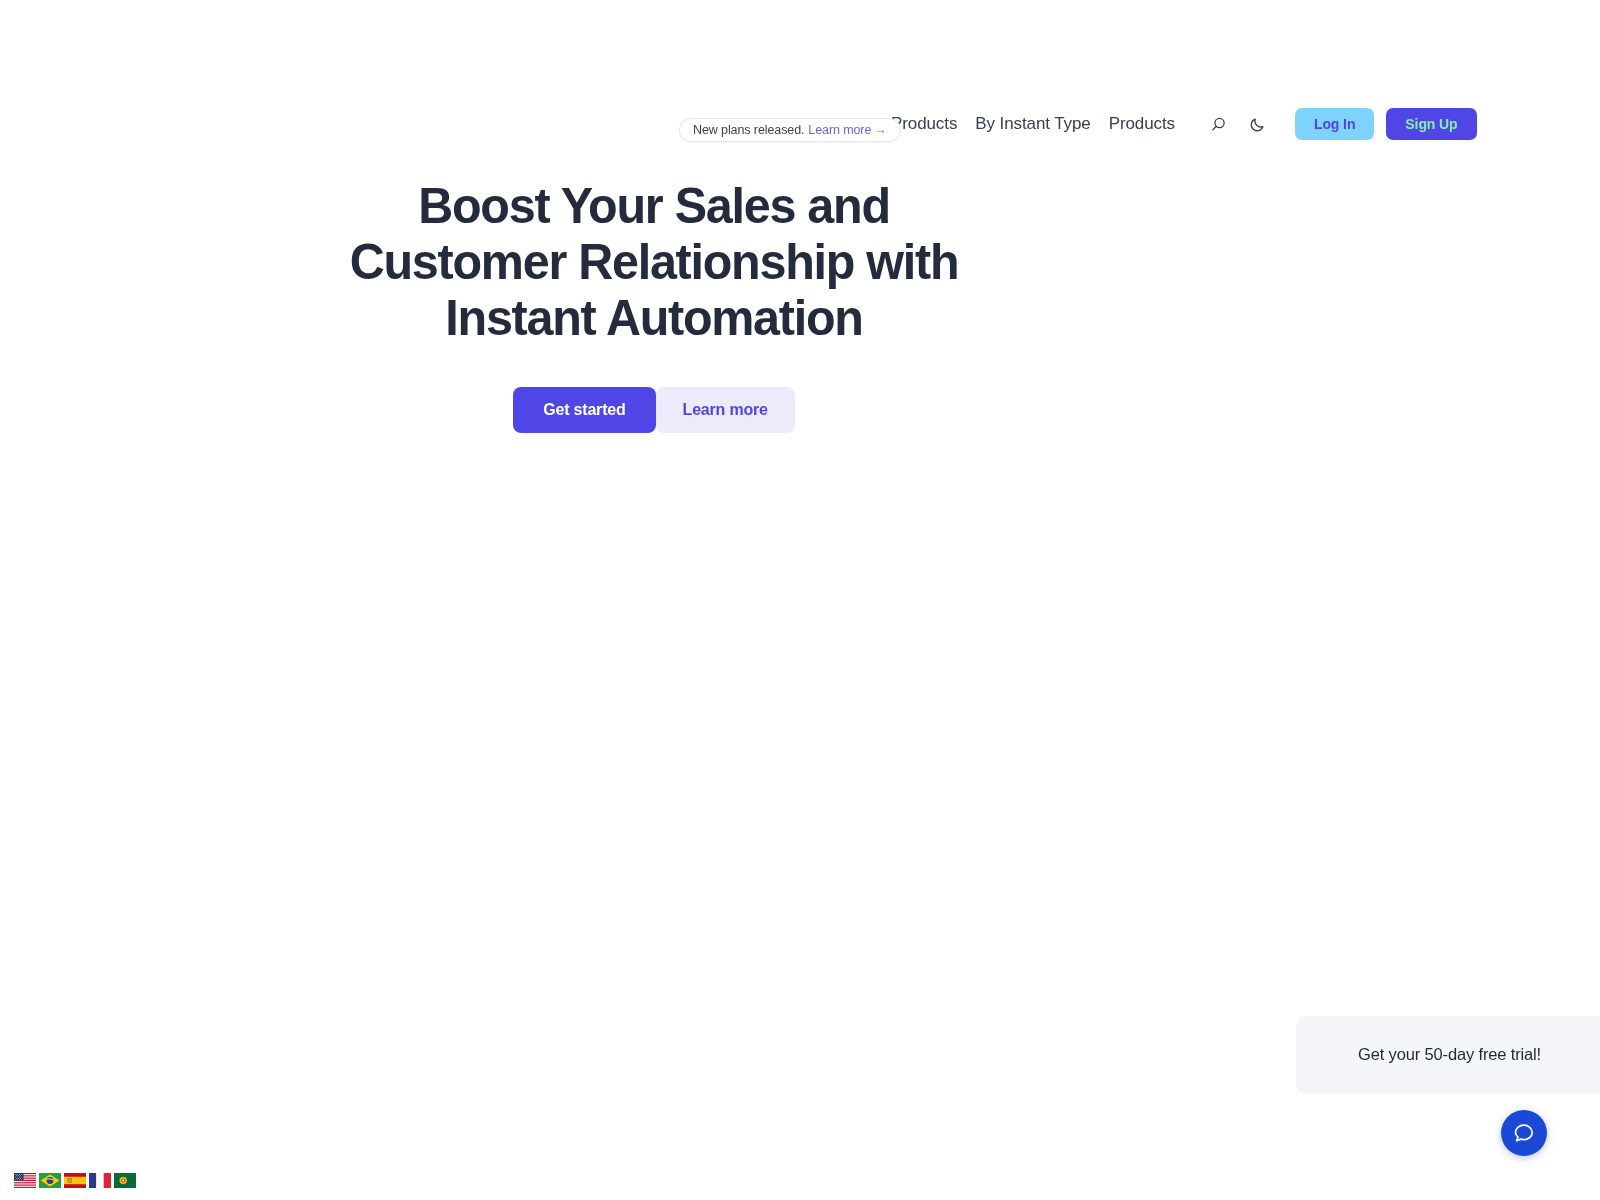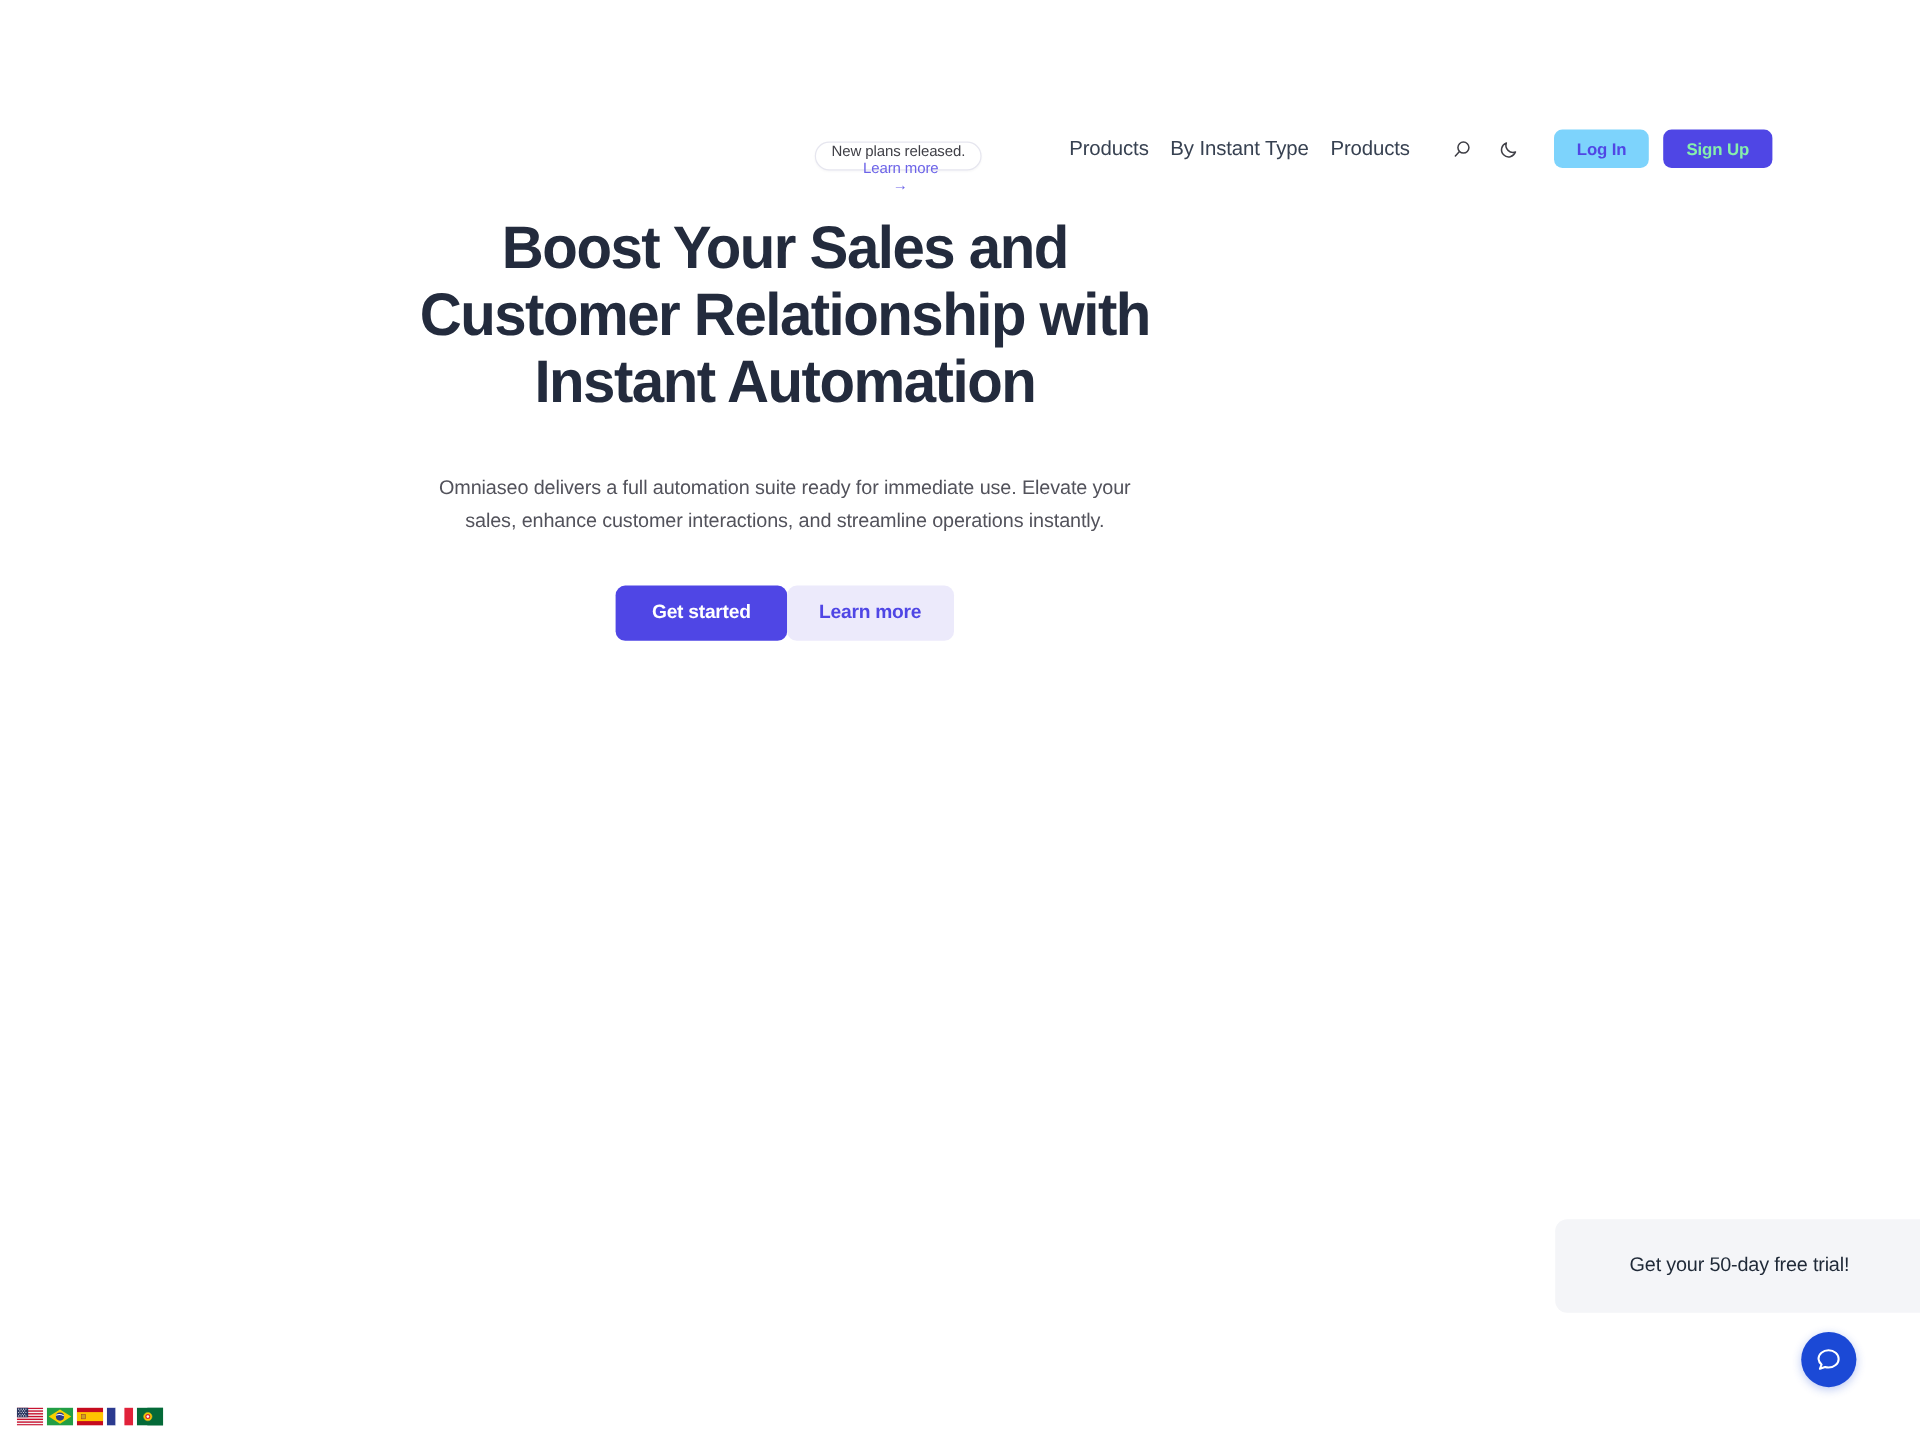--- a/index.html
+++ b/index.html
@@ -99,21 +99,20 @@
     display: flex;
     align-items: center;
     gap: 0;
     padding: 0 13px;
     background: #ffffff;
     border: 1px solid #e6e6ef;
     border-radius: 999px;
     white-space: nowrap;
     box-shadow: 0 1px 2px rgba(16,24,40,0.04);
     z-index: 5;
-    flex-direction: column;
   }
   .announce-text {
     font-size: 12.5px;
     color: #3f3f46;
     letter-spacing: -0.1px;
   }
   .announce-link {
     font-size: 12.5px;
     color: #6c63e8;
     letter-spacing: -0.1px;
@@ -273,21 +272,20 @@
   </div>
 
   <div class="announce">
     <span class="announce-text">New plans released.</span>
     <span class="announce-link">Learn more</span>
     <span class="announce-arrow">→</span>
   </div>
 
   <div class="hero">
     <h1 class="hero-title">Boost Your Sales and Customer Relationship with Instant Automation</h1>
-    <p class="hero-sub">Omniaseo delivers a full automation suite ready for immediate use. Elevate your sales, enhance customer interactions, and streamline operations instantly.</p>
     <div class="hero-actions">
       <button class="btn-primary">Get started</button>
       <button class="btn-secondary">Learn more</button>
     </div>
   </div>
 
   <div class="chat-teaser">
     <span class="chat-teaser-text">Get your 50-day free trial!</span>
   </div>
 

